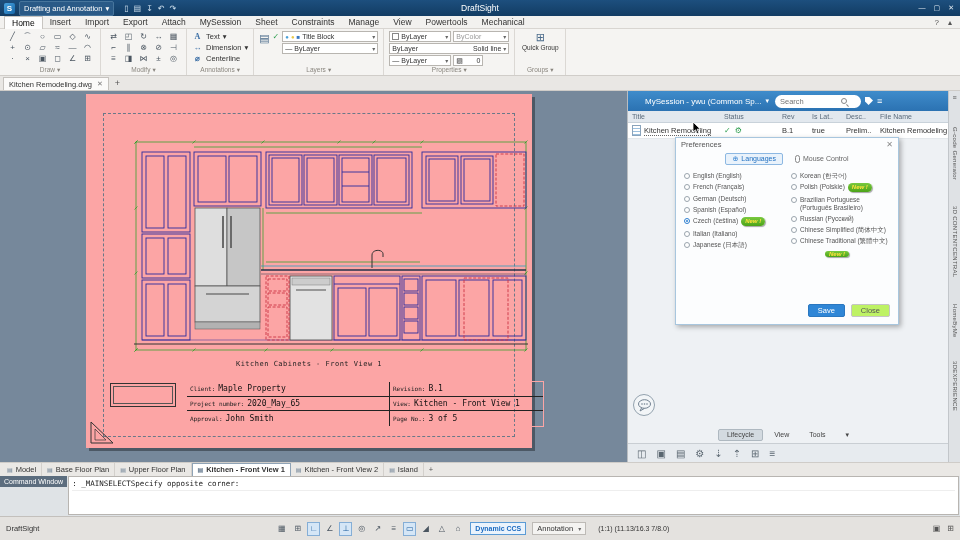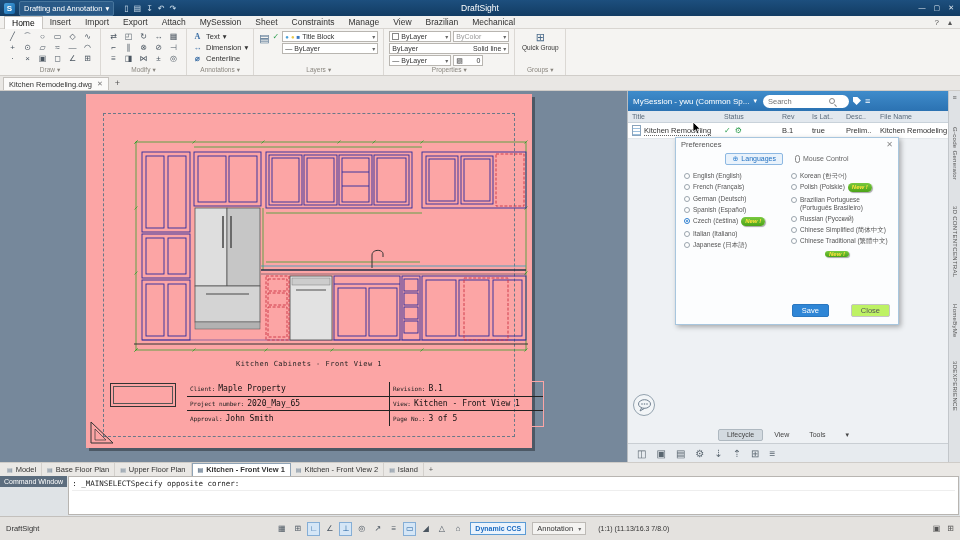--- a/index.html
+++ b/index.html
@@ -61,21 +61,21 @@
 .tb-table{position:absolute;left:76px;top:0;width:358px;height:46px;border:1px solid #fca5a5;display:grid;grid-template-columns:57% 43%;grid-template-rows:1fr 1fr 1fr}
 .tb-cell{border-right:1px solid #222;border-bottom:1px solid #222;display:flex;align-items:center;gap:3px;padding-left:3px;overflow:hidden;white-space:nowrap}
 .tb-cell:nth-child(2n){border-right:0}
 .tb-cell:nth-child(5),.tb-cell:nth-child(6){border-bottom:0}
 .tb-l{font-size:6px;color:#222}
 .tb-v{font-size:8px;color:#111}
 .ucs{position:absolute;left:3px;bottom:3px}
 
 
 .panel{position:relative;width:321px;background:#eef1f4;border-left:1px solid #b9bdc1;font-size:8px;flex:none}
-.phead{height:20px;background:linear-gradient(#3f8ccb,#2b72b2);display:flex;align-items:center;color:#fff;gap:4px;padding:0 5px}
+.phead{height:20px;background:linear-gradient(#3f8ccb,#2b72b2);display:flex;align-items:center;color:#fff;gap:4px;padding:0 17px}
 .phead .pt{font-size:8px;white-space:nowrap;overflow:hidden}
 .searchbox{width:86px;height:13px;background:#fff;border-radius:7px;display:flex;align-items:center;padding:0 5px;gap:3px;margin-left:2px;flex:none}
 .searchbox input{border:0;outline:0;width:58px;font-size:7.5px;color:#444;background:transparent;font-family:"Liberation Sans",sans-serif}
 .mag{width:6px;height:6px;border:1px solid #888;border-radius:50%;position:relative;flex:none}
 .mag::after{content:"";position:absolute;width:3px;height:1px;background:#888;transform:rotate(45deg);left:4px;top:6px}
 .tagic{width:8px;height:8px;background:#fff;clip-path:polygon(0 0,55% 0,100% 45%,45% 100%,0 55%);flex:none}
 .hb{font-size:9px}
 .ptablehead{height:12px;background:#e2e8ee;border-bottom:1px solid #c9d2da;display:flex;align-items:center;font-size:7px;color:#5a6b7c}
 .ptablehead span{padding-left:4px}
 .c1{width:92px;flex:none}.c2{width:58px;flex:none}.c3{width:30px;flex:none}.c4{width:34px;flex:none}.c5{width:34px;flex:none}.c6{flex:1}
@@ -96,21 +96,21 @@
 .mctab{display:flex;align-items:center;gap:3px;font-size:7px;color:#666}
 .mouseic{width:5px;height:8px;border:1px solid #888;border-radius:2.5px}
 .dlg-body{display:flex;padding:6px 8px 0;gap:8px}
 .lcol{width:100px;display:flex;flex-direction:column;gap:3.5px}
 .lang{display:flex;align-items:flex-start;gap:3px;font-size:6.5px;color:#555;line-height:1.2}
 .radio{flex:none;width:6px;height:6px;border:1px solid #9aa4ad;border-radius:50%;background:#fff;margin-top:1px}
 .radio.sel{border-color:#2f7fd0;position:relative}
 .radio.sel::after{content:"";position:absolute;inset:1px;background:#2f7fd0;border-radius:50%}
 .newb{background:linear-gradient(#79c93f,#4ba318);color:#ffe23d;font-size:6px;font-style:italic;font-weight:bold;padding:0 4px;border-radius:6px;height:9px;line-height:9px;white-space:nowrap;box-shadow:1px 1px 1px rgba(0,0,0,.35);flex:none}
 .badge-row{margin-left:34px}
-.dlg-btns{position:absolute;right:8px;bottom:7px;display:flex;gap:22px}
+.dlg-btns{position:absolute;right:8px;bottom:7px;display:flex;gap:6px}
 .btn{height:13px;font-size:7.5px;padding:0 9px;border-radius:2px;display:flex;align-items:center}
 .btn.save{background:#2f86d6;color:#fff;border:1px solid #2a77c0}
 .btn.closeb{background:#bef264;color:#555;border:1px solid #c5c5c5}
 
 .chatb{position:absolute;left:5px;top:303px;width:22px;height:22px;border-radius:50%;background:#f2f5f7;border:1px solid #93a2ae;display:flex;align-items:center;justify-content:center;z-index:3}
 .ptabs{position:absolute;left:0;right:0;top:338px;display:flex;justify-content:center;gap:2px;font-size:7px;color:#444}
 .ptab{padding:1px 8px;border:1px solid transparent;border-radius:2px}
 .ptab.active{background:#d3dae0;border-color:#aeb8c0}
 .pactions{position:absolute;left:0;right:0;bottom:0;height:19px;background:#e7ebef;border-top:1px solid #c9ced3;display:flex;align-items:center;gap:10px;padding:0 9px;font-size:10px;color:#5a6670}
 
@@ -173,21 +173,21 @@
     <span class="mtab active">Home</span>
     <span class="mtab">Insert</span>
     <span class="mtab">Import</span>
     <span class="mtab">Export</span>
     <span class="mtab">Attach</span>
     <span class="mtab">MySession</span>
     <span class="mtab">Sheet</span>
     <span class="mtab">Constraints</span>
     <span class="mtab">Manage</span>
     <span class="mtab">View</span>
-    <span class="mtab">Brazilian</span>
+    <span class="mtab">Powertools</span>
     <span class="mtab">Mechanical</span>
     <div class="mright">
       <span>?</span>
       <span>▴</span>
     </div>
   </div>
 
   <div class="ribbon">
     <div class="rgroup">
       <div class="icongrid">

